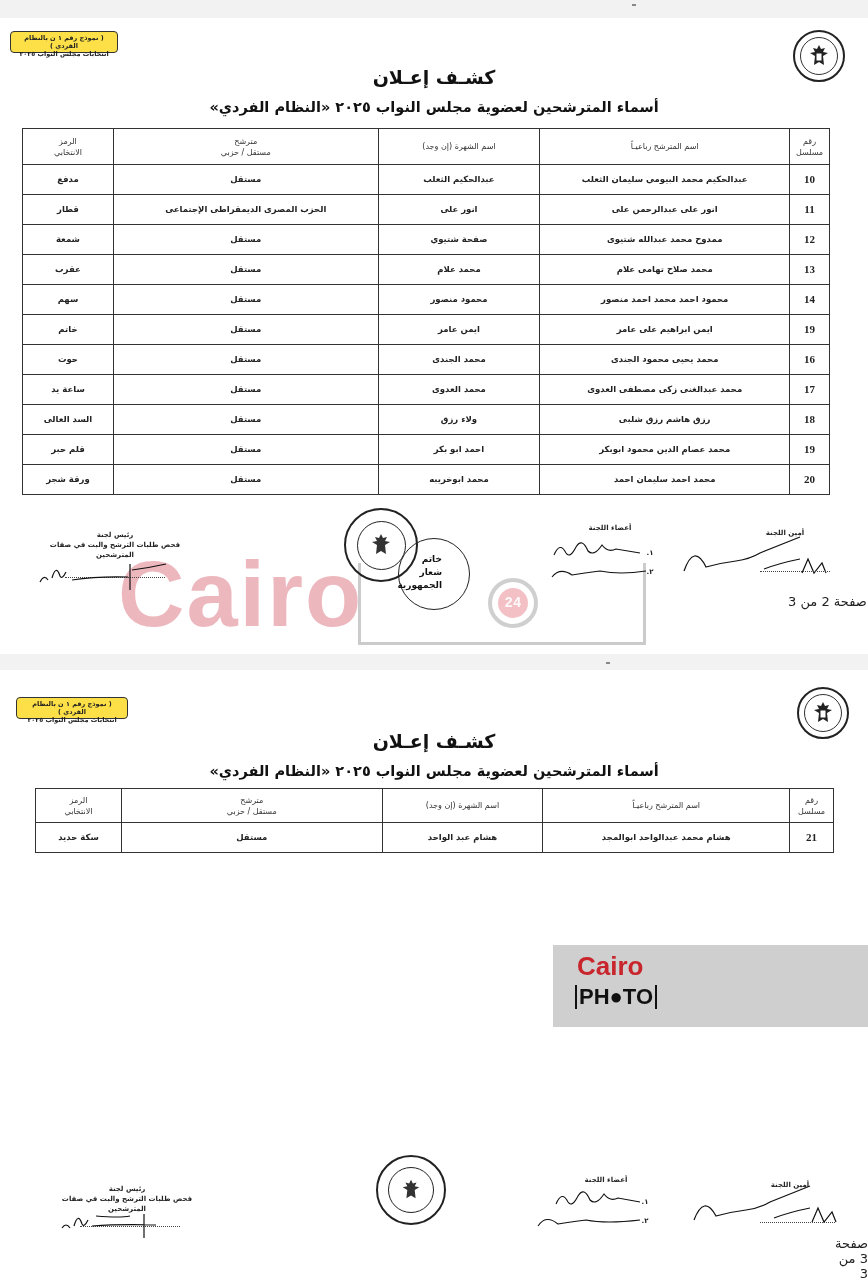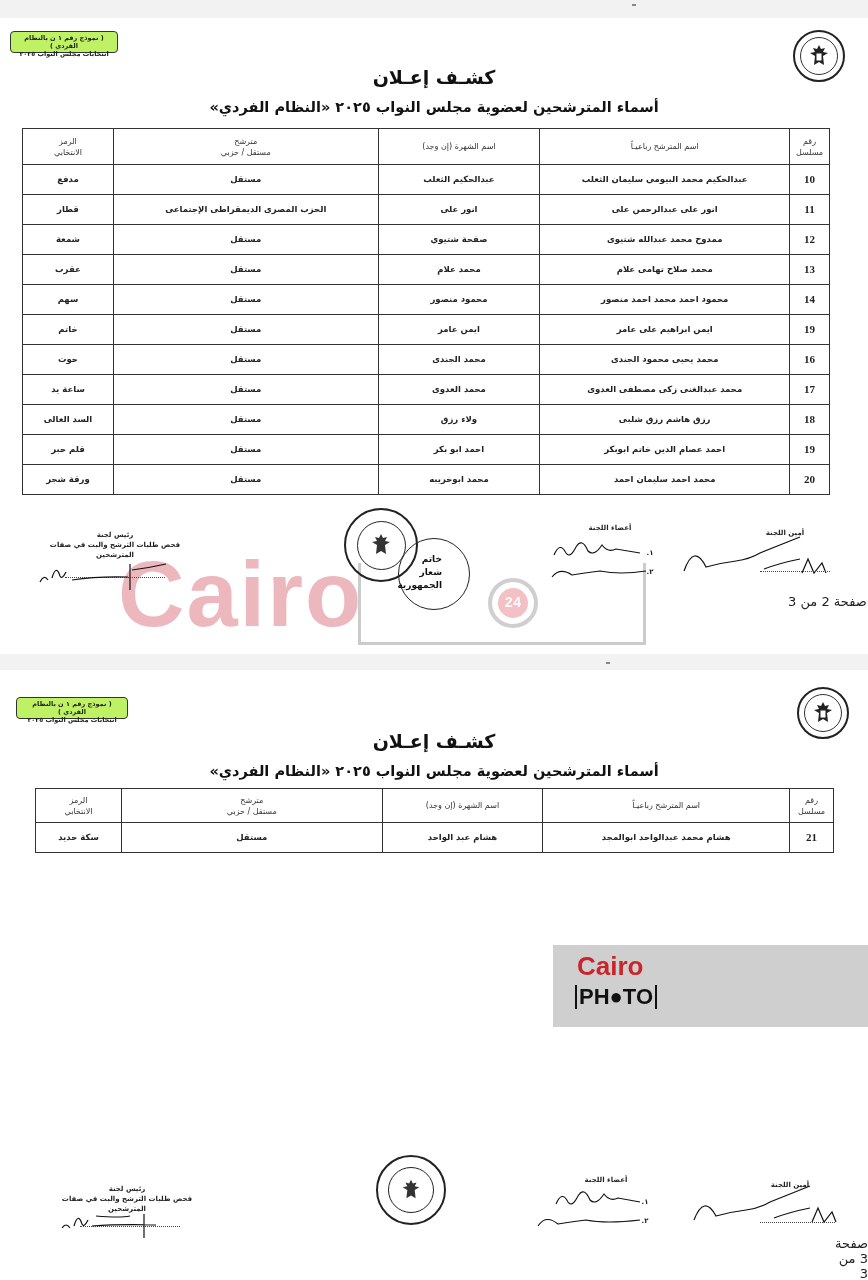--- a/index.html
+++ b/index.html
@@ -4,21 +4,21 @@
 <style>
   * { box-sizing: border-box; margin: 0; padding: 0; }
   html, body { width: 868px; height: 1280px; background: #f2f2f2; overflow: hidden; }
   body { position: relative; font-family: "DejaVu Sans", "Liberation Sans", sans-serif; color: #111; }
 
   .page { position: absolute; left: 0; width: 868px; background: #fff; overflow: hidden; }
   #page1 { top: 18px; height: 636px; }
   #page2 { top: 670px; height: 610px; }
   .gap-dot { position: absolute; width: 4px; height: 2px; background: #888; }
 
-  .form-box { position: absolute; border: 1px solid #333; border-radius: 4px; background: #bef264;
+  .form-box { position: absolute; border: 1px solid #333; border-radius: 4px; background: #fde047;
               font-size: 6.5px; line-height: 8px; text-align: center; direction: rtl; padding: 2px 4px; font-weight: bold; color: #222; }
   .emblem { position: absolute; width: 52px; height: 52px; border-radius: 50%; border: 2px solid #222;
             display: flex; align-items: center; justify-content: center; background: #fff; }
   .emblem .inner { width: 38px; height: 38px; border-radius: 50%; border: 1.5px solid #333;
                    display: flex; align-items: center; justify-content: center; }
   .emblem svg { width: 26px; height: 26px; }
 
   .title { position: absolute; left: 0; width: 868px; text-align: center; direction: rtl;
            font-weight: bold; font-size: 19px; letter-spacing: 1px; }
   .subtitle { position: absolute; left: 0; width: 868px; text-align: center; direction: rtl;
@@ -160,21 +160,21 @@
     </tr>
     <tr style="height:30px;">
       <td class="num">18</td>
       <td>رزق هاشم رزق شلبى</td>
       <td>ولاء رزق</td>
       <td>مستقل</td>
       <td>السد العالى</td>
     </tr>
     <tr style="height:30px;">
       <td class="num">19</td>
-      <td>احمد عصام الدين خاتم ابوبكر</td>
+      <td>محمد عصام الدين محمود ابوبكر</td>
       <td>احمد ابو بكر</td>
       <td>مستقل</td>
       <td>قلم حبر</td>
     </tr>
     <tr style="height:30px;">
       <td class="num">20</td>
       <td>محمد احمد سليمان احمد</td>
       <td>محمد ابوخريبه</td>
       <td>مستقل</td>
       <td>ورقة شجر</td>

